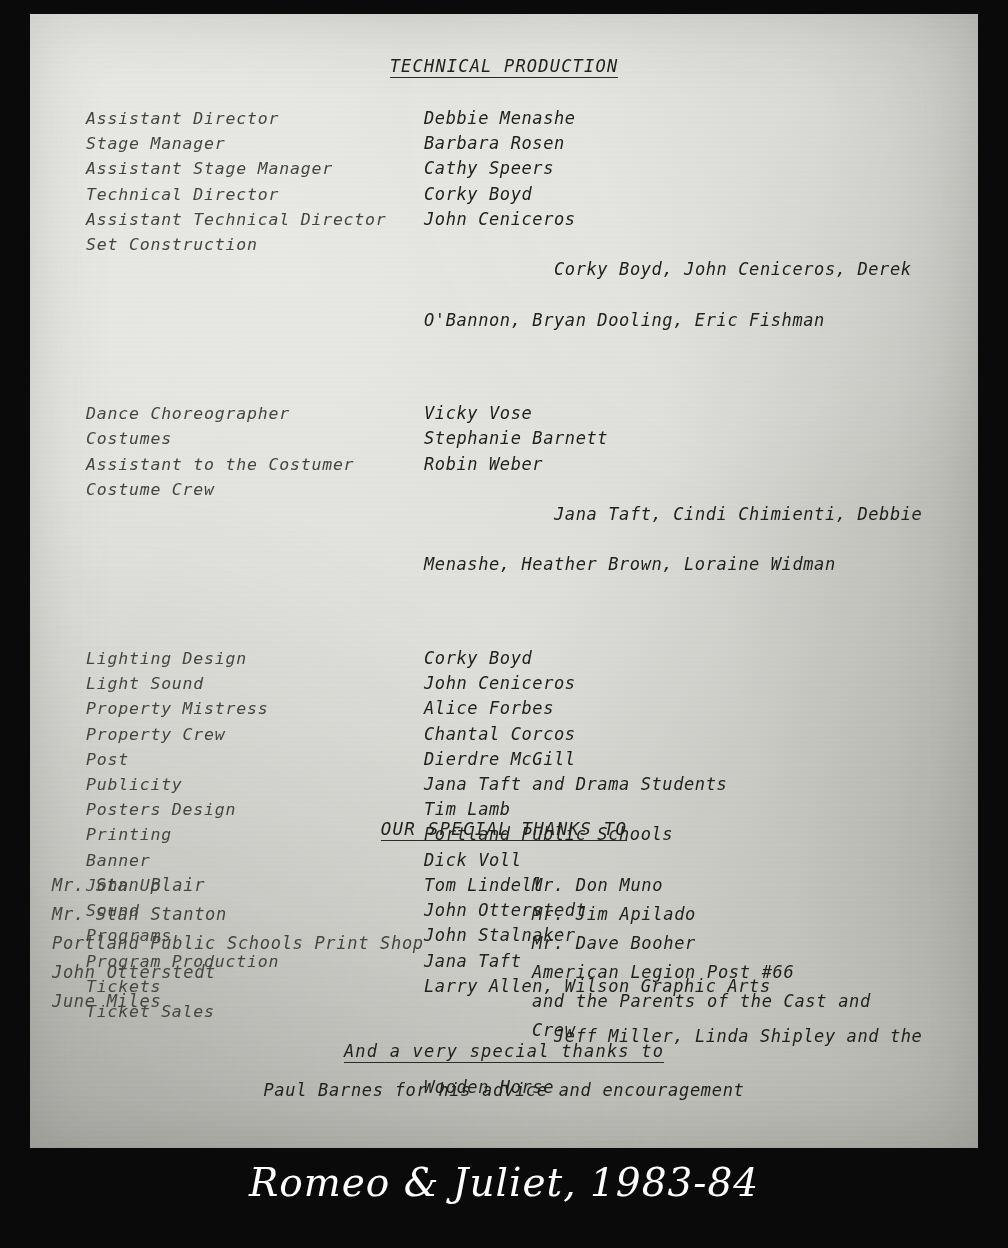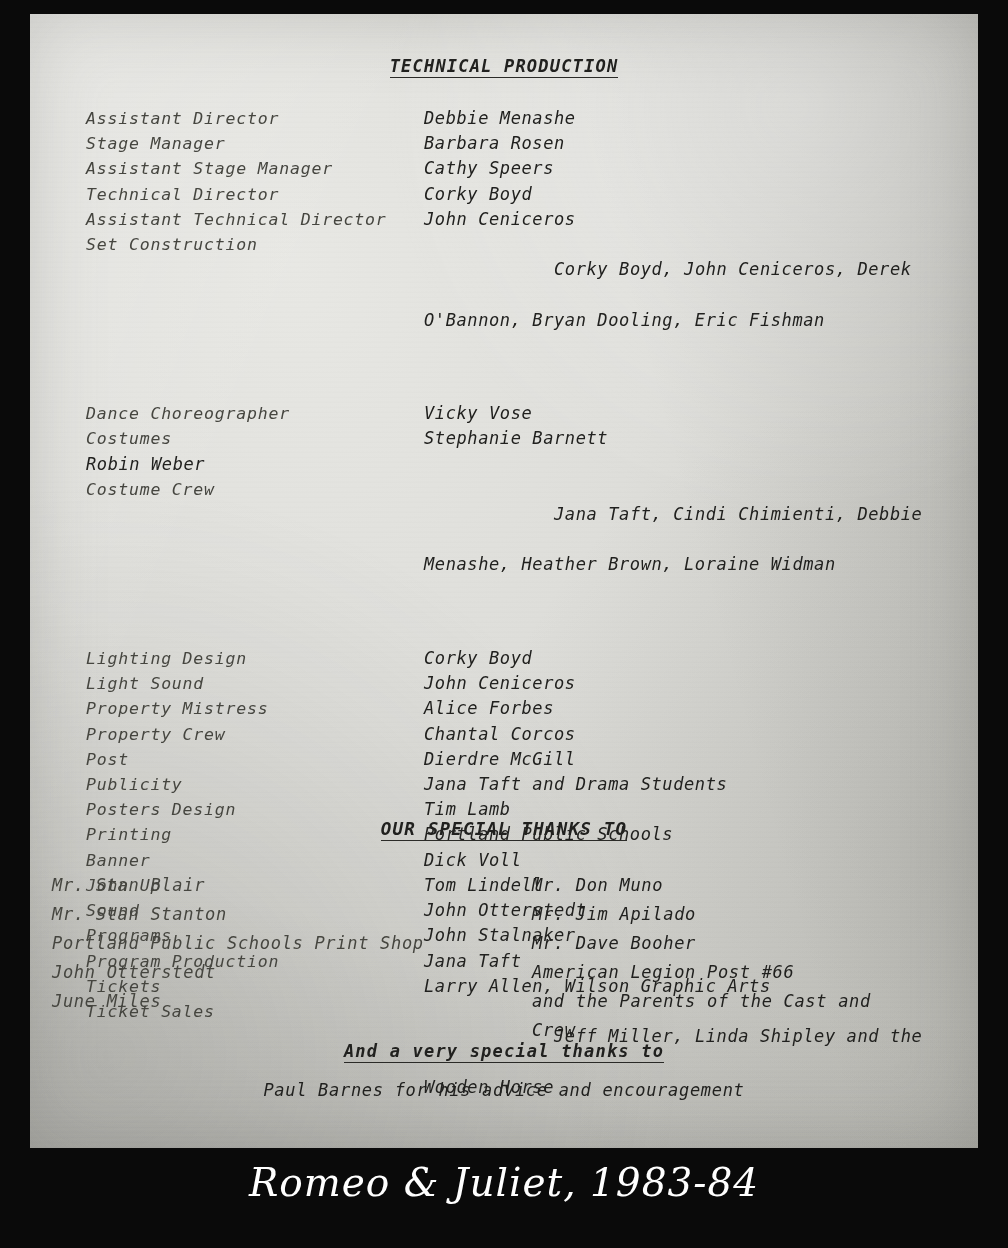--- a/index.html
+++ b/index.html
@@ -64,21 +64,21 @@
     font-family: "DejaVu Sans Mono", monospace;
     font-style: italic;
     z-index: 3;
   }
 
   .hdr {
     position: absolute;
     text-align: center;
     width: 100%;
     font-size: 17px;
-    font-weight: bold;
+    font-weight: normal;
     letter-spacing: 1.2px;
   }
   .hdr span {
     border-bottom: 1.5px solid #2a2a27;
     padding-bottom: 1px;
   }
 
   #tech-title { top: 42px; }
   #thanks-title { top: 805px; font-size: 17.5px; }
   #special-title { top: 1027px; font-size: 17px; }
@@ -209,20 +209,21 @@
 
         <div class="crow">
           <div class="crole faded">Dance Choreographer</div>
           <div class="cname">Vicky Vose</div>
         </div>
         <div class="crow">
           <div class="crole faded">Costumes</div>
           <div class="cname">Stephanie Barnett</div>
         </div>
         <div class="crow">
+          <div class="crole faded">Assistant to the Costumer</div>
           <div class="cname">Robin Weber</div>
         </div>
         <div class="crow">
           <div class="crole faded">Costume Crew</div>
           <div class="cname">
             <span>Jana Taft, Cindi Chimienti, Debbie</span>
             <span class="l2">Menashe, Heather Brown, Loraine Widman</span>
           </div>
         </div>
 

